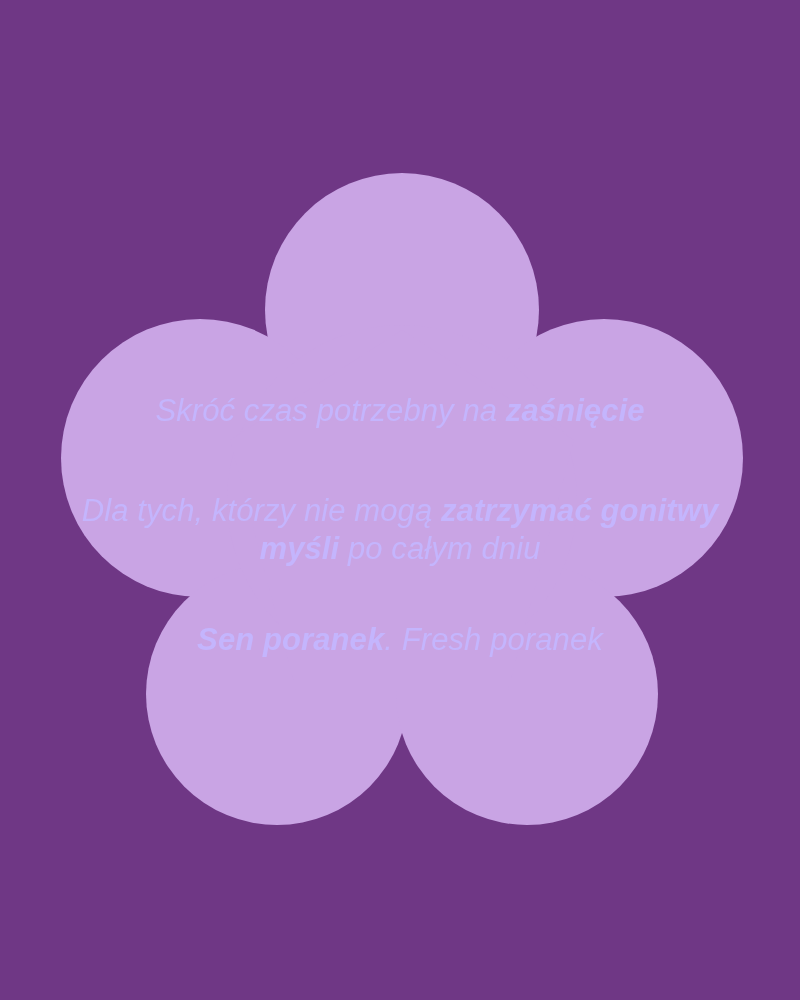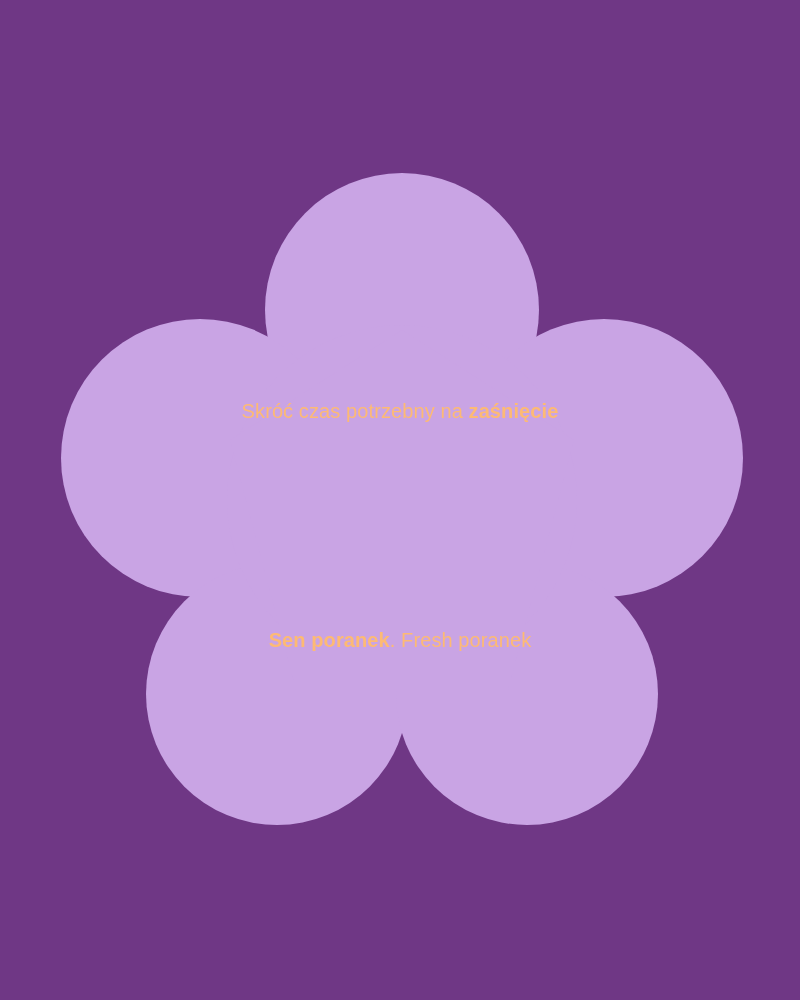--- a/index.html
+++ b/index.html
@@ -34,26 +34,27 @@
     display: block;
     text-align: center;
     color: #ffffff;
   }
   .line-block {
     position: absolute;
     left: 50%;
     transform: translateX(-50%);
     width: 640px;
     text-align: center;
-    color: #fdba74;
-    font-size: 20px;
+    color: #c4b5fd;
+    font-size: 31px;
     line-height: 38px;
     font-weight: 400;
     letter-spacing: 0.1px;
     white-space: normal;
+    font-style: italic;
   }
   #headline-block { top: 392px; }
   #body-block     { top: 492px; }
   #tagline-block  { top: 621px; }
   .txt-normal { font-weight: 400; }
   .txt-bold   { font-weight: 700; }
 </style>
 </head>
 <body>
 
@@ -70,19 +71,22 @@
       <polygon points="402,330 230,440 296,690 508,690 574,440" fill="#c9a4e4"></polygon>
     </g>
   </svg>
 
   <div id="copy" style="color: rgb(255, 255, 255);">
 
     <div class="line-block" id="headline-block">
       <span class="txt-normal">Skróć czas potrzebny na </span><span class="txt-bold">zaśnięcie</span>
     </div>
 
+    <div class="line-block" id="body-block">
+      <span class="txt-normal">Dla tych, którzy nie mogą </span><span class="txt-bold">zatrzymać gonitwy myśli</span><span class="txt-normal"> po całym dniu</span>
+    </div>
 
     <div class="line-block" id="tagline-block">
       <span class="txt-bold">Sen poranek</span><span class="txt-normal">. Fresh poranek</span>
     </div>
 
   </div>
 </div>
 
 </body></html>

